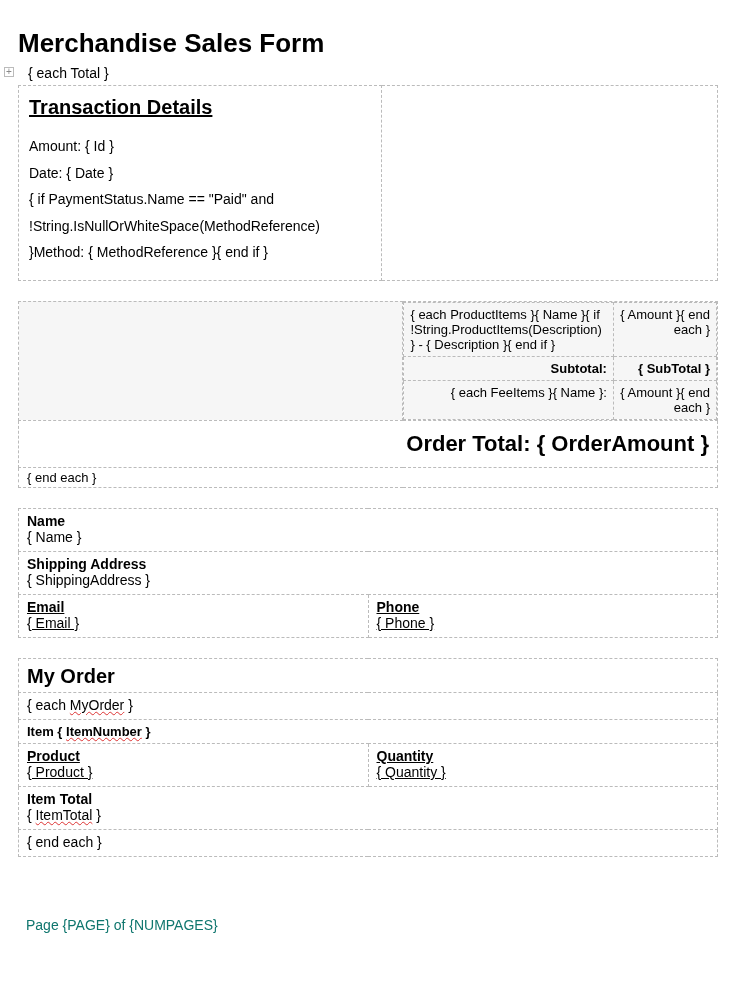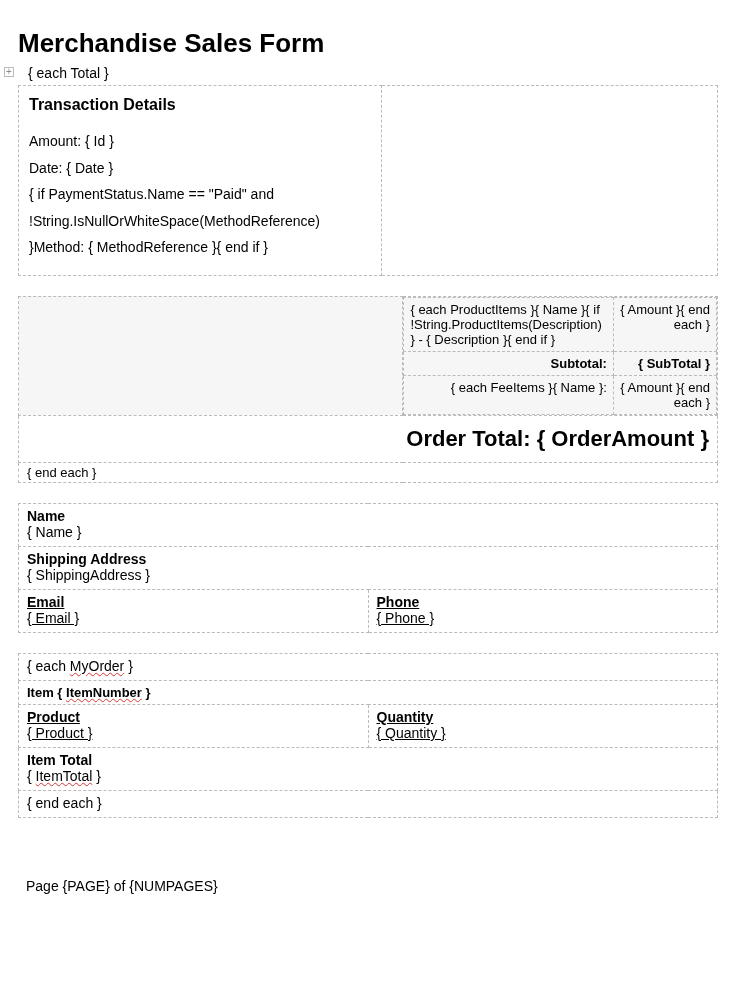--- a/index.html
+++ b/index.html
@@ -27,23 +27,24 @@
   }
   table.outer td {
     border: 1px dashed #bbb;
     vertical-align: top;
   }
   .trans-cell {
     width: 52%;
     padding: 8px 10px 14px 10px;
   }
   .trans-heading {
-    font-size: 16px;
+    font-size: 20px;
     font-weight: bold;
     margin: 2px 0 14px 0;
+    text-decoration: underline;
   }
   .field-line {
     font-size: 14px;
     line-height: 1.9;
   }
   .gap { height: 20px; }
   .light-bg { background: #f6f6f6; }
   table.items {
     border-collapse: collapse;
     width: 100%;
@@ -68,21 +69,21 @@
     text-align: right;
   }
   .end-each { font-size: 13px; padding: 2px 8px; }
   .label-bold { font-weight: bold; }
   .contact-cell { padding: 4px 8px 6px 8px; }
   .myorder-h { font-size: 20px; font-weight: bold; padding: 6px 8px 4px 8px; }
   .item-h { font-size: 13px; font-weight: bold; padding: 4px 8px; }
   .spell-under { text-decoration: underline wavy #d33; text-decoration-thickness: 1px; }
   .footer {
     margin-top: 60px;
-    color: #000000;
+    color: #0f766e;
     font-size: 14px;
     padding-left: 8px;
   }
   .anchor-icon {
     position: absolute;
     font-size: 10px;
     color: #888;
     border: 1px solid #bbb;
     width: 10px;
     height: 10px;
@@ -182,20 +183,23 @@
       <div>{ Phone }</div>
     </td>
   </tr>
 </tbody>
   </table>
 
 <div class="gap"></div>
 
 <table class="outer">
   <tbody>
+      <tr>
+    <td colspan="2" class="myorder-h">My Order</td>
+  </tr>
   <tr>
     <td colspan="2" class="contact-cell">
       <span>{ each </span><span class="spell-under">MyOrder</span><span> }</span>
     </td>
   </tr>
   <tr>
     <td colspan="2" class="item-h">
       <span>Item { </span><span class="spell-under">ItemNumber</span><span> }</span>
     </td>
   </tr>

